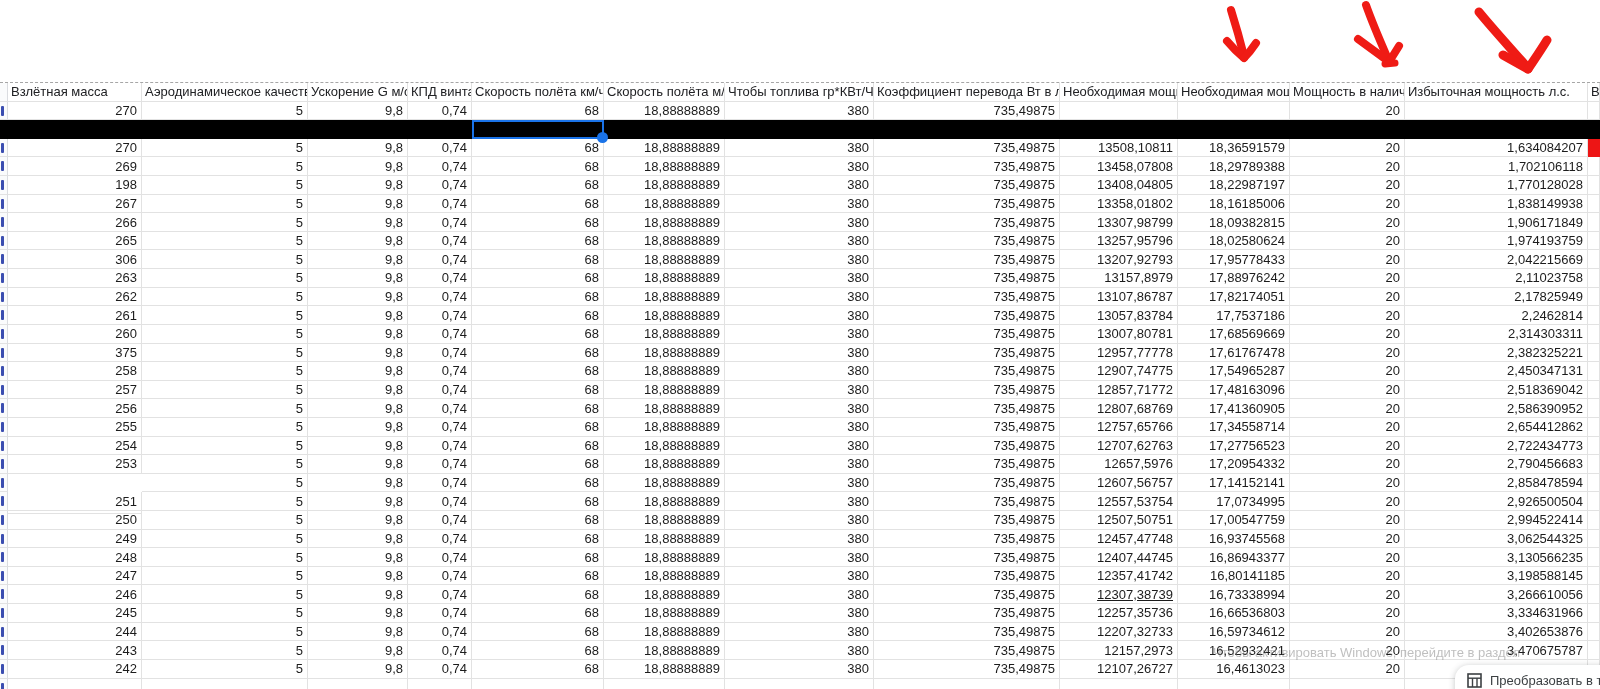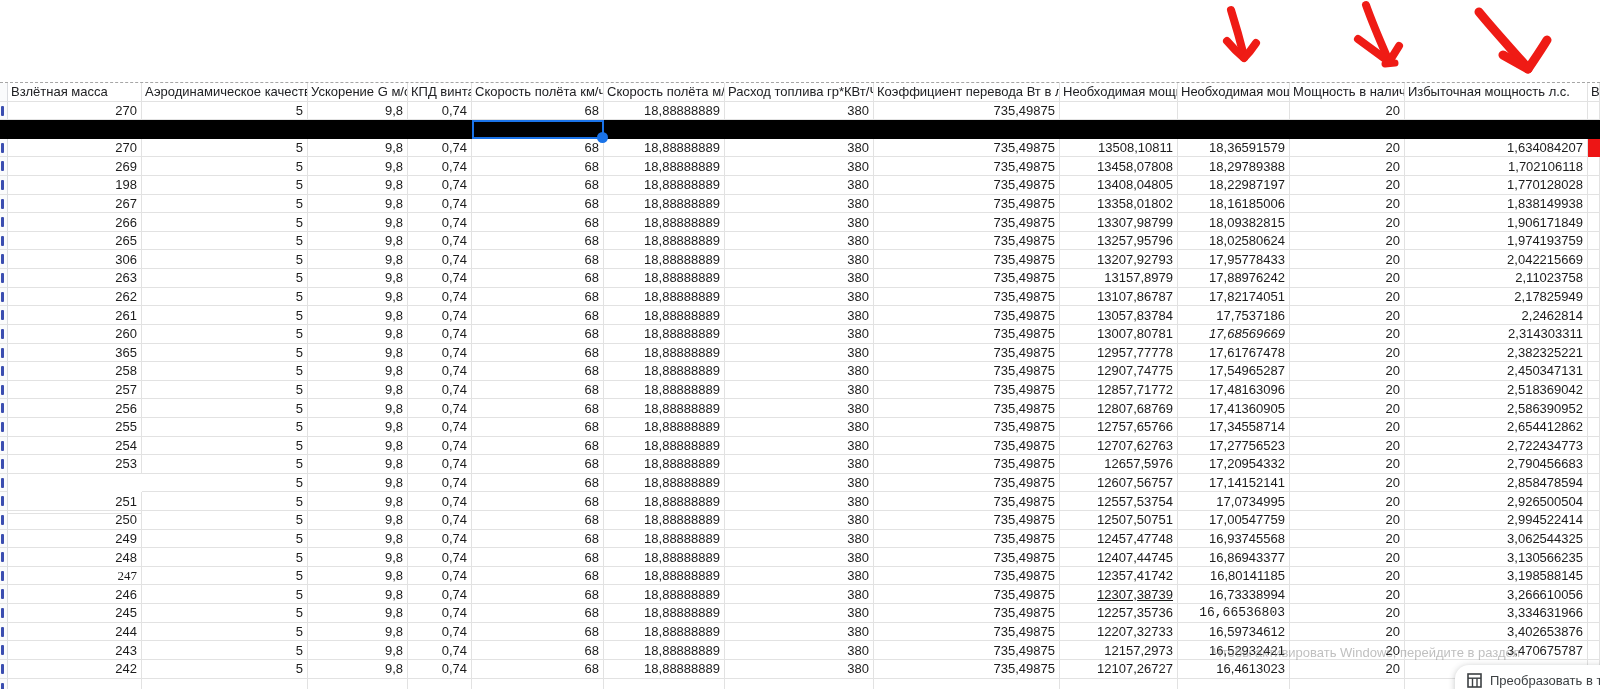--- a/index.html
+++ b/index.html
@@ -36,21 +36,21 @@
 
   <div id="grid">
       <div class="row">
         <div class="sliver"></div>
         <div class="cell head" style="width: 134px; flex: 0 0 134px;">Взлётная масса</div>
         <div class="cell head" style="width: 166px; flex: 0 0 166px;">Аэродинамическое качество</div>
         <div class="cell head" style="width: 100px; flex: 0 0 100px;">Ускорение G м/с</div>
         <div class="cell head" style="width: 64px; flex: 0 0 64px;">КПД винта</div>
         <div class="cell head" style="width: 132px; flex: 0 0 132px;">Скорость полёта км/ч</div>
         <div class="cell head" style="width: 121px; flex: 0 0 121px;">Скорость полёта м/с</div>
-        <div class="cell head" style="width: 149px; flex: 0 0 149px;">Расход топлива гр*КВт/Ч</div>
+        <div class="cell head" style="width: 149px; flex: 0 0 149px;">Чтобы топлива гр*КВт/Ч</div>
         <div class="cell head" style="width: 186px; flex: 0 0 186px;">Коэффициент перевода Вт в л.с.</div>
         <div class="cell head" style="width: 118px; flex: 0 0 118px;">Необходимая мощнос</div>
         <div class="cell head" style="width: 112px; flex: 0 0 112px;">Необходимая мощно</div>
         <div class="cell head" style="width: 115px; flex: 0 0 115px;">Мощность в наличии</div>
         <div class="cell head" style="width: 183px; flex: 0 0 183px;">Избыточная мощность л.с.</div>
         <div class="cell head" style="width: 12px; flex: 0 0 12px;">В</div>
       </div>
       <div class="row">
         <div class="sliver">
           <div class="frag"></div>
@@ -271,30 +271,30 @@
         </div>
         <div class="cell num" style="width: 134px; flex: 0 0 134px;">260</div>
         <div class="cell num" style="width: 166px; flex: 0 0 166px;">5</div>
         <div class="cell num" style="width: 100px; flex: 0 0 100px;">9,8</div>
         <div class="cell num" style="width: 64px; flex: 0 0 64px;">0,74</div>
         <div class="cell num" style="width: 132px; flex: 0 0 132px;">68</div>
         <div class="cell num" style="width: 121px; flex: 0 0 121px;">18,88888889</div>
         <div class="cell num" style="width: 149px; flex: 0 0 149px;">380</div>
         <div class="cell num" style="width: 186px; flex: 0 0 186px;">735,49875</div>
         <div class="cell num" style="width: 118px; flex: 0 0 118px;">13007,80781</div>
-        <div class="cell num" style="width: 112px; flex: 0 0 112px; font-style: italic;">17,68569669</div>
+        <div class="cell num" style="width: 112px; flex: 0 0 112px;">17,68569669</div>
         <div class="cell num" style="width: 115px; flex: 0 0 115px;">20</div>
         <div class="cell num" style="width: 183px; flex: 0 0 183px;">2,314303311</div>
         <div class="cell num" style="width: 12px; flex: 0 0 12px;"></div>
       </div>
       <div class="row">
         <div class="sliver">
           <div class="frag"></div>
         </div>
-        <div class="cell num" style="width: 134px; flex: 0 0 134px;">365</div>
+        <div class="cell num" style="width: 134px; flex: 0 0 134px;">375</div>
         <div class="cell num" style="width: 166px; flex: 0 0 166px;">5</div>
         <div class="cell num" style="width: 100px; flex: 0 0 100px;">9,8</div>
         <div class="cell num" style="width: 64px; flex: 0 0 64px;">0,74</div>
         <div class="cell num" style="width: 132px; flex: 0 0 132px;">68</div>
         <div class="cell num" style="width: 121px; flex: 0 0 121px;">18,88888889</div>
         <div class="cell num" style="width: 149px; flex: 0 0 149px;">380</div>
         <div class="cell num" style="width: 186px; flex: 0 0 186px;">735,49875</div>
         <div class="cell num" style="width: 118px; flex: 0 0 118px;">12957,77778</div>
         <div class="cell num" style="width: 112px; flex: 0 0 112px;">17,61767478</div>
         <div class="cell num" style="width: 115px; flex: 0 0 115px;">20</div>
@@ -496,21 +496,21 @@
         <div class="cell num" style="width: 118px; flex: 0 0 118px;">12407,44745</div>
         <div class="cell num" style="width: 112px; flex: 0 0 112px;">16,86943377</div>
         <div class="cell num" style="width: 115px; flex: 0 0 115px;">20</div>
         <div class="cell num" style="width: 183px; flex: 0 0 183px;">3,130566235</div>
         <div class="cell num" style="width: 12px; flex: 0 0 12px;"></div>
       </div>
       <div class="row">
         <div class="sliver">
           <div class="frag"></div>
         </div>
-        <div class="cell num" style="width: 134px; flex: 0 0 134px; font-family: Liberation Serif, serif;">247</div>
+        <div class="cell num" style="width: 134px; flex: 0 0 134px;">247</div>
         <div class="cell num" style="width: 166px; flex: 0 0 166px;">5</div>
         <div class="cell num" style="width: 100px; flex: 0 0 100px;">9,8</div>
         <div class="cell num" style="width: 64px; flex: 0 0 64px;">0,74</div>
         <div class="cell num" style="width: 132px; flex: 0 0 132px;">68</div>
         <div class="cell num" style="width: 121px; flex: 0 0 121px;">18,88888889</div>
         <div class="cell num" style="width: 149px; flex: 0 0 149px;">380</div>
         <div class="cell num" style="width: 186px; flex: 0 0 186px;">735,49875</div>
         <div class="cell num" style="width: 118px; flex: 0 0 118px;">12357,41742</div>
         <div class="cell num" style="width: 112px; flex: 0 0 112px;">16,80141185</div>
         <div class="cell num" style="width: 115px; flex: 0 0 115px;">20</div>
@@ -541,21 +541,21 @@
         </div>
         <div class="cell num" style="width: 134px; flex: 0 0 134px;">245</div>
         <div class="cell num" style="width: 166px; flex: 0 0 166px;">5</div>
         <div class="cell num" style="width: 100px; flex: 0 0 100px;">9,8</div>
         <div class="cell num" style="width: 64px; flex: 0 0 64px;">0,74</div>
         <div class="cell num" style="width: 132px; flex: 0 0 132px;">68</div>
         <div class="cell num" style="width: 121px; flex: 0 0 121px;">18,88888889</div>
         <div class="cell num" style="width: 149px; flex: 0 0 149px;">380</div>
         <div class="cell num" style="width: 186px; flex: 0 0 186px;">735,49875</div>
         <div class="cell num" style="width: 118px; flex: 0 0 118px;">12257,35736</div>
-        <div class="cell num" style="width: 112px; flex: 0 0 112px; font-family: Liberation Mono, monospace;">16,66536803</div>
+        <div class="cell num" style="width: 112px; flex: 0 0 112px;">16,66536803</div>
         <div class="cell num" style="width: 115px; flex: 0 0 115px;">20</div>
         <div class="cell num" style="width: 183px; flex: 0 0 183px;">3,334631966</div>
         <div class="cell num" style="width: 12px; flex: 0 0 12px;"></div>
       </div>
       <div class="row">
         <div class="sliver">
           <div class="frag"></div>
         </div>
         <div class="cell num" style="width: 134px; flex: 0 0 134px;">244</div>
         <div class="cell num" style="width: 166px; flex: 0 0 166px;">5</div>

